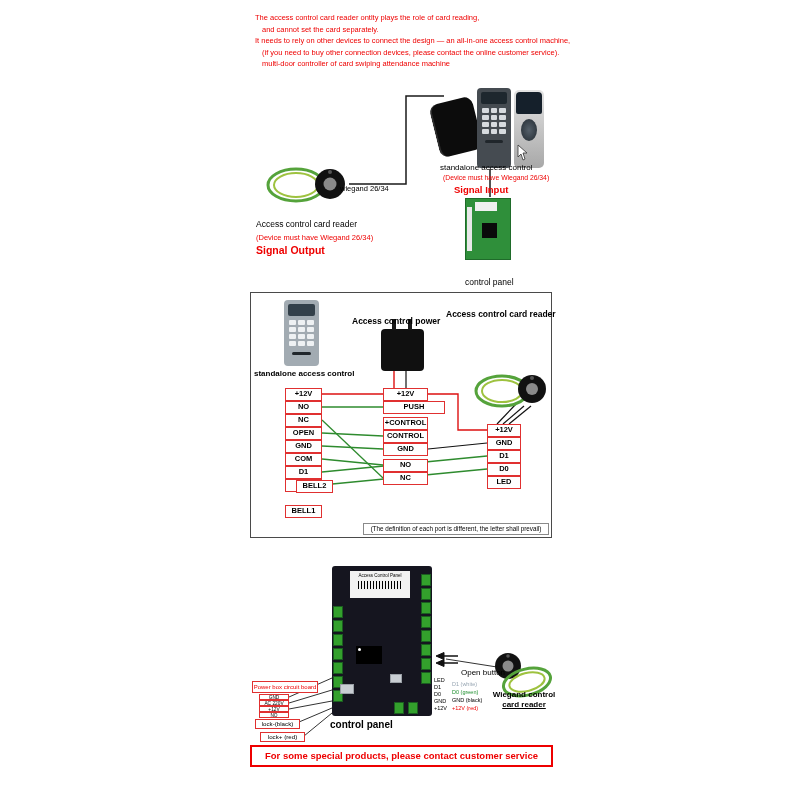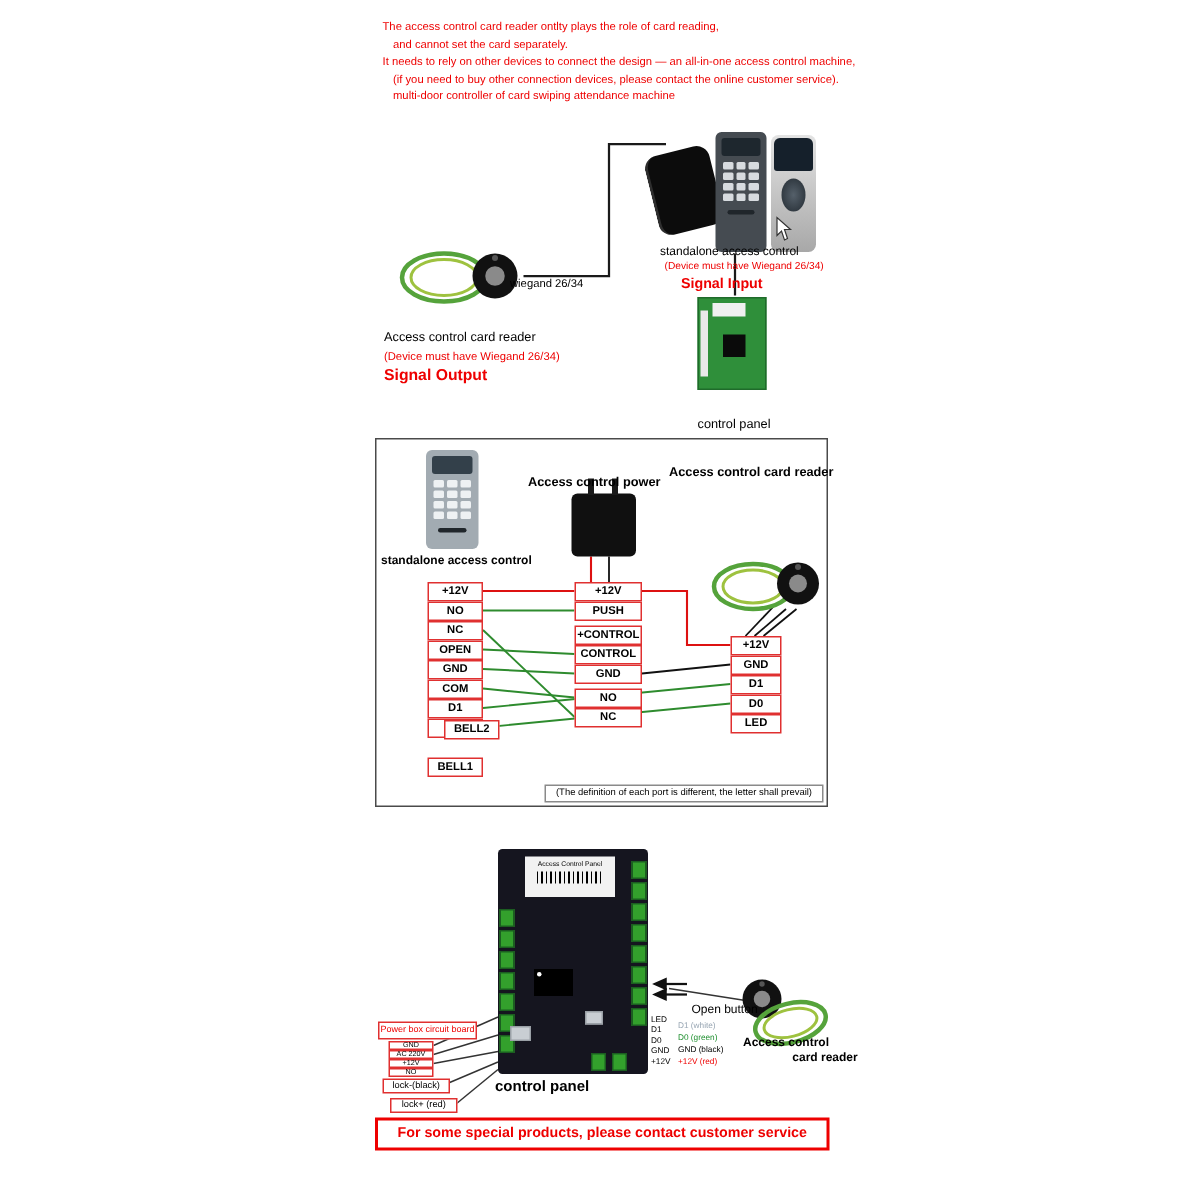--- a/index.html
+++ b/index.html
@@ -201,21 +201,21 @@
   <div class="term" style="left:285px;top:414px;width:37px;">NC</div>
   <div class="term" style="left:285px;top:427px;width:37px;">OPEN</div>
   <div class="term" style="left:285px;top:440px;width:37px;">GND</div>
   <div class="term" style="left:285px;top:453px;width:37px;">COM</div>
   <div class="term" style="left:285px;top:466px;width:37px;">D1</div>
   <div class="term" style="left:285px;top:479px;width:37px;">D0</div>
   <div class="term" style="left:285px;top:480px;width:37px;margin-left:11px;">BELL2</div>
   <div class="term" style="left:285px;top:505px;width:37px;">BELL1</div>
 
   <div class="term" style="left:383px;top:388px;width:45px;">+12V</div>
-  <div class="term" style="left:383px;top:401px;width:45px;">PUSH</div>
+  <div class="term" style="left:383px;top:401px;width:62px;">PUSH</div>
   <div class="term" style="left:383px;top:417px;width:45px;">+CONTROL</div>
   <div class="term" style="left:383px;top:430px;width:45px;">CONTROL</div>
   <div class="term" style="left:383px;top:443px;width:45px;">GND</div>
   <div class="term" style="left:383px;top:459px;width:45px;">NO</div>
   <div class="term" style="left:383px;top:472px;width:45px;">NC</div>
 
   <div class="term" style="left:487px;top:424px;width:34px;">+12V</div>
   <div class="term" style="left:487px;top:437px;width:34px;">GND</div>
   <div class="term" style="left:487px;top:450px;width:34px;">D1</div>
   <div class="term" style="left:487px;top:463px;width:34px;">D0</div>
@@ -254,22 +254,22 @@
 
   <div class="t" style="left:461px;top:668px;font-size:8px;">Open button</div>
 
   <svg class="coilsvg" style="left:490px;top:646px;" width="64" height="56">
     <circle cx="18" cy="20" r="13" fill="#111"></circle>
     <circle cx="18" cy="20" r="5.5" fill="#8a8a8a"></circle>
     <circle cx="18" cy="10" r="1.8" fill="#555"></circle>
     <ellipse cx="37" cy="36" rx="24" ry="13" fill="none" stroke="#55a33b" stroke-width="3" transform="rotate(-14 37 36)"></ellipse>
     <ellipse cx="37" cy="36" rx="18" ry="9" fill="none" stroke="#9ec23f" stroke-width="2" transform="rotate(-14 37 36)"></ellipse>
   </svg>
-  <div class="t b" style="left:492px;top:690px;width:64px;text-align:center;font-size:8px;">Access control</div>
-  <div class="t b" style="left:518px;top:700px;width:64px;text-align:center;font-size:8px;">card reader</div>
+  <div class="t b" style="left:492px;top:690px;width:64px;text-align:center;font-size:8px;">Wiegand control</div>
+  <div class="t b" style="left:492px;top:700px;width:64px;text-align:center;font-size:8px;text-decoration:underline;">card reader</div>
 
   <div class="pbox" style="left:252px;top:681px;width:66px;height:12px;font-size:6px;line-height:10px;color:#ee0000;">Power box circuit board</div>
   <div class="pbox tiny" style="left:259px;top:694px;width:30px;height:6px;">GND</div>
   <div class="pbox tiny" style="left:259px;top:700px;width:30px;height:6px;">AC 220V</div>
   <div class="pbox tiny" style="left:259px;top:706px;width:30px;height:6px;">+12V</div>
   <div class="pbox tiny" style="left:259px;top:712px;width:30px;height:6px;">NO</div>
   <div class="pbox" style="left:255px;top:719px;width:45px;height:10px;font-size:6.2px;line-height:8px;">lock-(black)</div>
   <div class="pbox" style="left:260px;top:732px;width:45px;height:10px;font-size:6.2px;line-height:8px;">lock+ (red)</div>
 
   <div class="t" style="left:434px;top:677px;font-size:5.5px;">LED</div>

